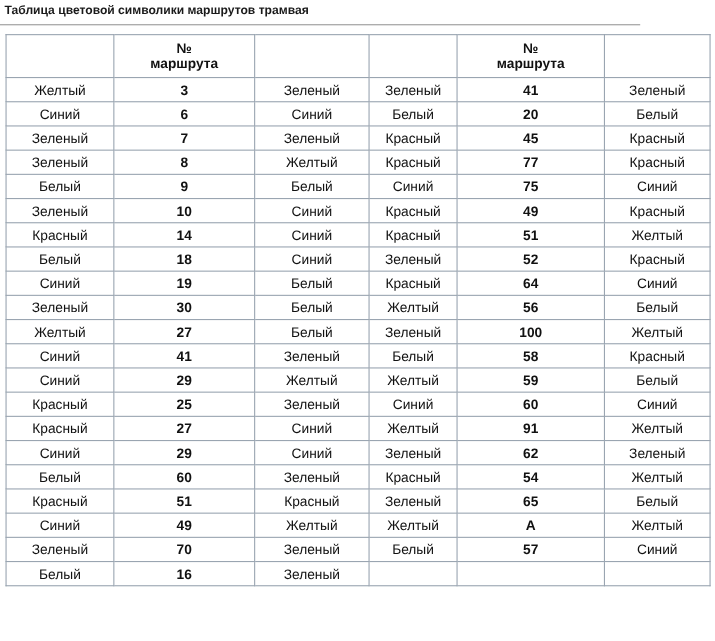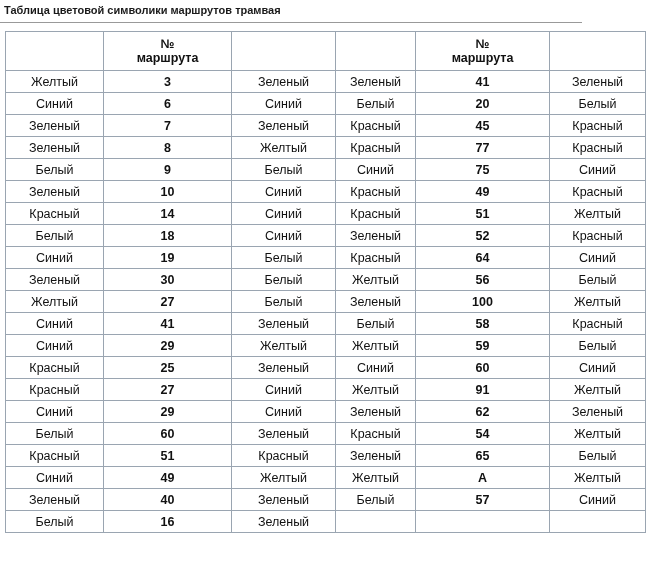--- a/index.html
+++ b/index.html
@@ -248,21 +248,21 @@
         <tr>
           <td class="">Синий</td>
           <td class="num">49</td>
           <td class="">Желтый</td>
           <td class="">Желтый</td>
           <td class="num">А</td>
           <td class="">Желтый</td>
         </tr>
         <tr>
           <td class="">Зеленый</td>
-          <td class="num">40</td>
+          <td class="num">70</td>
           <td class="">Зеленый</td>
           <td class="">Белый</td>
           <td class="num">57</td>
           <td class="">Синий</td>
         </tr>
         <tr>
           <td class="">Белый</td>
           <td class="num">16</td>
           <td class="">Зеленый</td>
           <td class="empty"></td>

